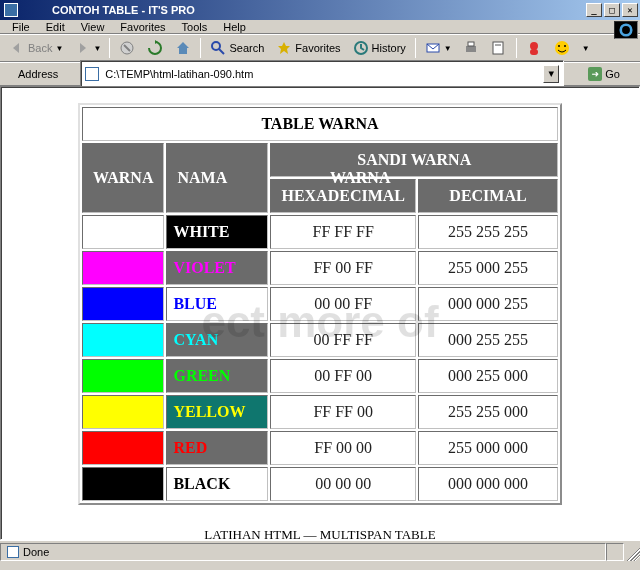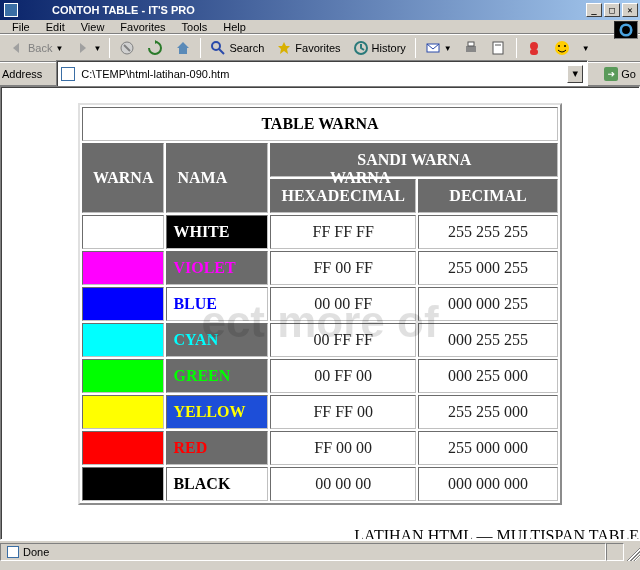--- a/index.html
+++ b/index.html
@@ -80,22 +80,22 @@
   .tico { width: 16px; height: 16px; display: inline-block; }
   .sep { width: 1px; height: 20px; background: #808080; border-right: 1px solid #fff; margin: 0 2px; }
   .drop { width: 7px; text-align: center; color: #000; font-size: 8px; }
   .addressbar {
     background: #d4d0c8;
     border-top: 1px solid #fff;
     border-bottom: 1px solid #808080;
     height: 24px;
     display: flex;
     align-items: center;
-    padding: 0 0;
-    gap: 12px;
+    padding: 0 16px;
+    gap: 20px;
   }
   .addrlabel { padding: 0 2px; }
   .addrfield {
     flex: 1;
     background: #fff;
     border: 1px solid #808080;
     border-right-color: #fff;
     border-bottom-color: #fff;
     box-shadow: inset 1px 1px 0 #404040;
     height: 28px;
@@ -167,22 +167,22 @@
     background: #6b6b6b;
     color: #fff;
     font-weight: bold;
   }
   .colortable .swatch { width: 64px; padding: 0; }
   .colortable .namecell { width: 86px; font-weight: bold; text-align: left; padding-left: 6px; }
   .colortable .datac { width: 140px; color: #222; }
 
   .caption {
     font-family: "Times New Roman", serif;
-    font-size: 16px;
-    text-align: right;
+    font-size: 13px;
+    text-align: center;
     margin-top: 22px;
   }
 
   
   .watermark {
     position: absolute;
     left: 0; right: 0;
     top: 152px;
     pointer-events: none;
     font-family: Arial, sans-serif;
@@ -436,21 +436,21 @@
           <td class="datac">000 255 255</td>
         </tr>
         <tr>
           <td class="swatch" style="background: rgb(0, 255, 0);"></td>
           <td class="namecell" style="background: rgb(107, 107, 107); color: rgb(0, 255, 0);">GREEN</td>
           <td class="datac">00 FF 00</td>
           <td class="datac">000 255 000</td>
         </tr>
         <tr>
           <td class="swatch" style="background: rgb(255, 255, 0);"></td>
-          <td class="namecell" style="background: #1d4ed8; color: rgb(255, 255, 0);">YELLOW</td>
+          <td class="namecell" style="background: #0f766e; color: rgb(255, 255, 0);">YELLOW</td>
           <td class="datac">FF FF 00</td>
           <td class="datac">255 255 000</td>
         </tr>
         <tr>
           <td class="swatch" style="background: rgb(255, 0, 0);"></td>
           <td class="namecell" style="background: rgb(107, 107, 107); color: rgb(255, 0, 0);">RED</td>
           <td class="datac">FF 00 00</td>
           <td class="datac">255 000 000</td>
         </tr>
         <tr>

